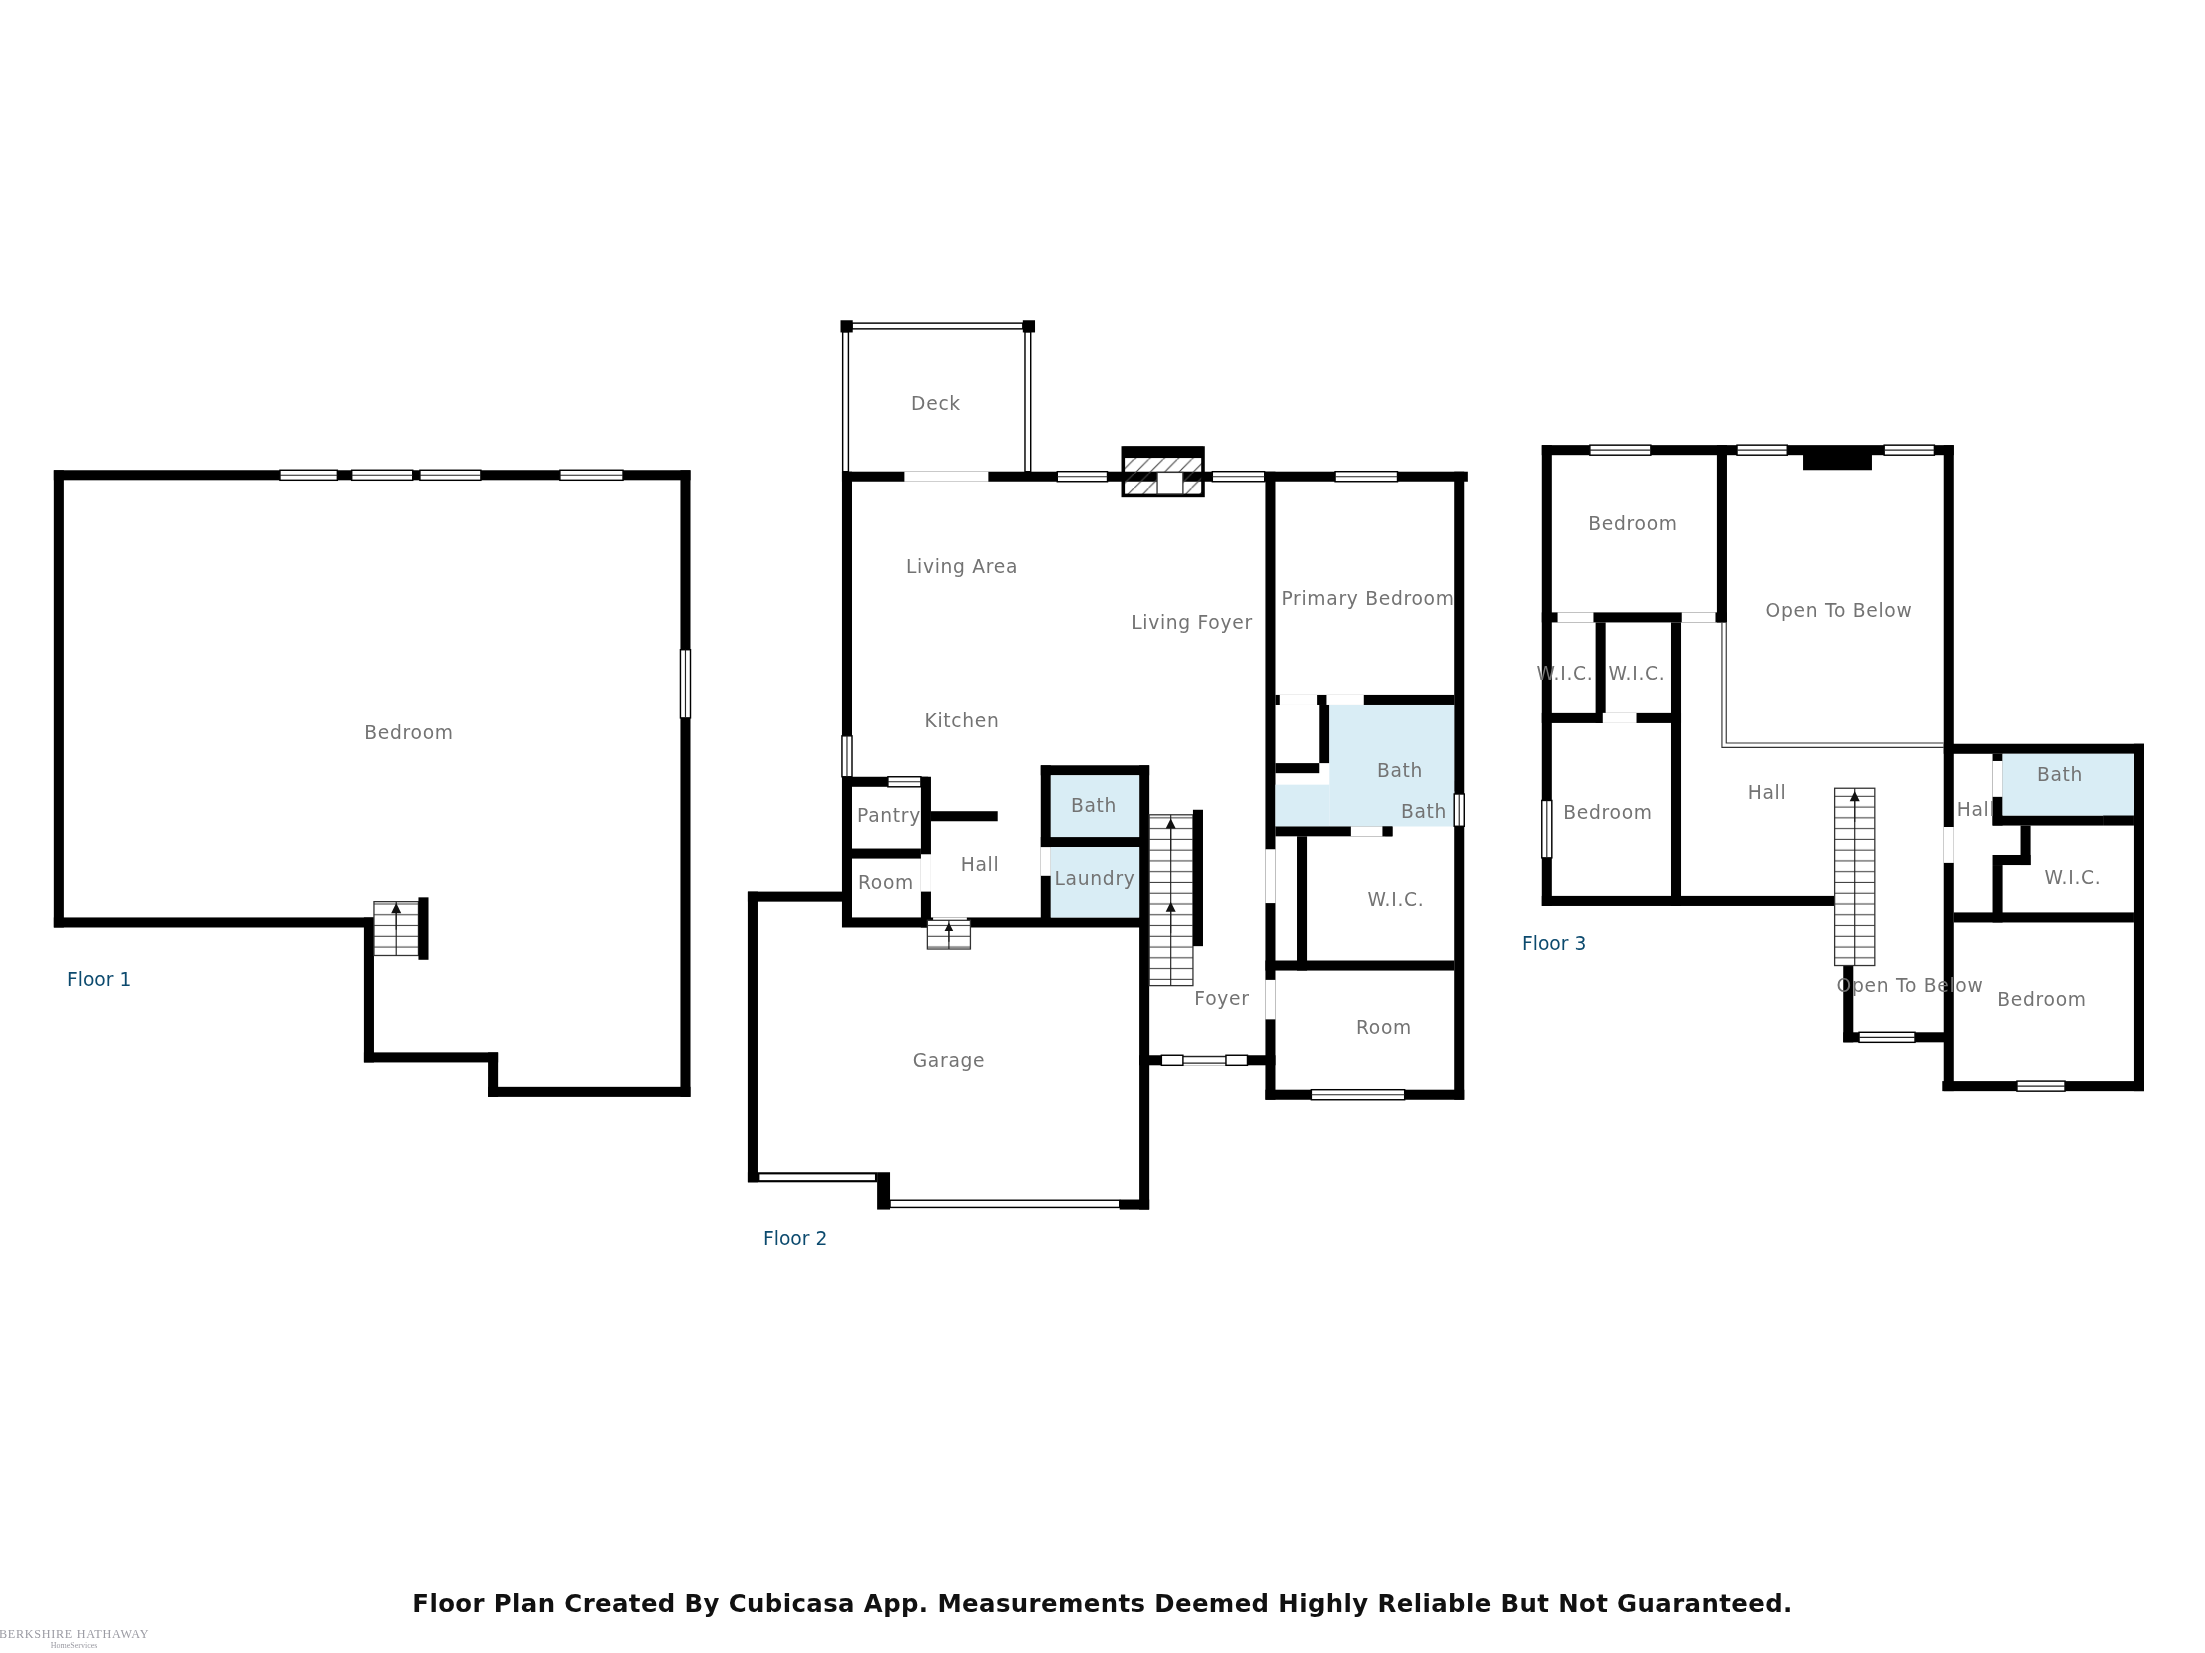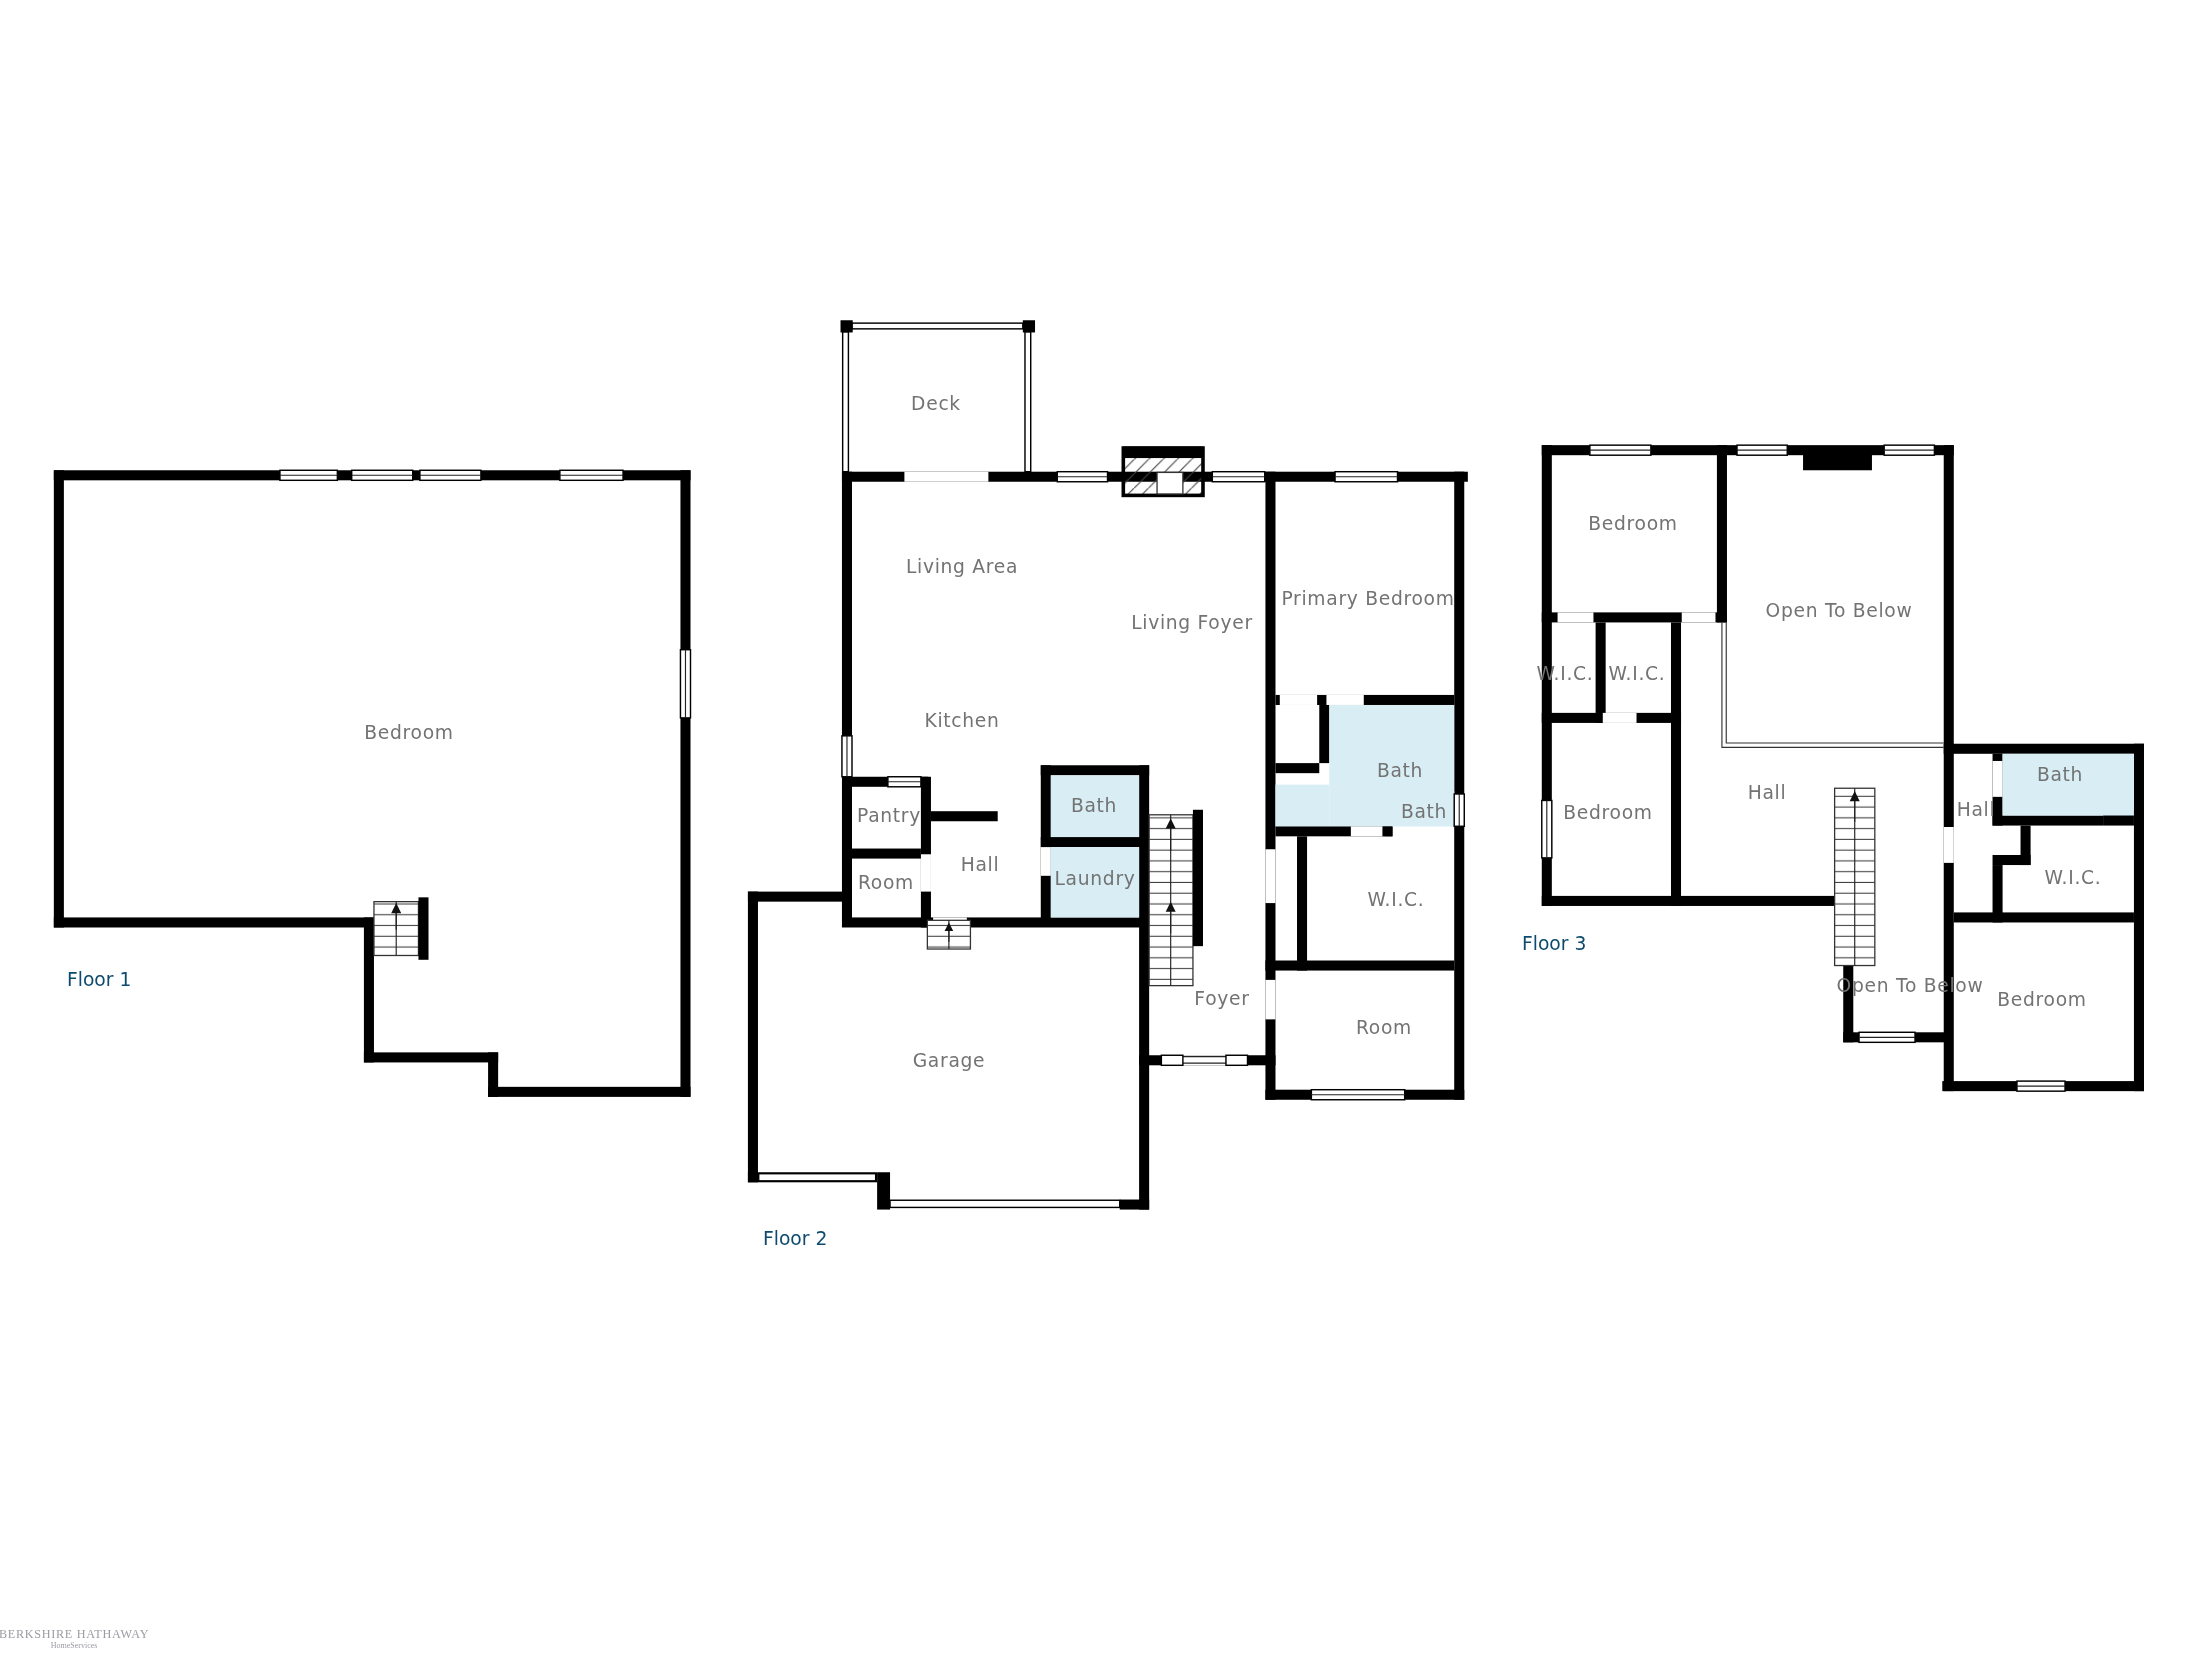--- a/index.html
+++ b/index.html
@@ -276,20 +276,21 @@
   <span class="room-label" style="left:1637px;top:673px">W.I.C.</span>
   <span class="room-label" style="left:1608px;top:812px">Bedroom</span>
   <span class="room-label" style="left:1767px;top:792px">Hall</span>
   <span class="room-label" style="left:1976px;top:809px">Hall</span>
   <span class="room-label" style="left:2060px;top:774px">Bath</span>
   <span class="room-label" style="left:2073px;top:877px">W.I.C.</span>
   <span class="room-label" style="left:1910px;top:985px">Open To Below</span>
   <span class="room-label" style="left:2042px;top:999px">Bedroom</span>
   <span class="floor-label" style="left:1522px;top:933px">Floor 3</span>
 
+  <div class="disclaimer">Floor Plan Created By Cubicasa App. Measurements Deemed Highly Reliable But Not Guaranteed.</div>
 
   <div class="watermark">
     <div class="wm-1">BERKSHIRE HATHAWAY</div>
     <div class="wm-2">HomeServices</div>
     <div class="wm-3">Kee Realty</div>
   </div>
 
 </div>
 
 

